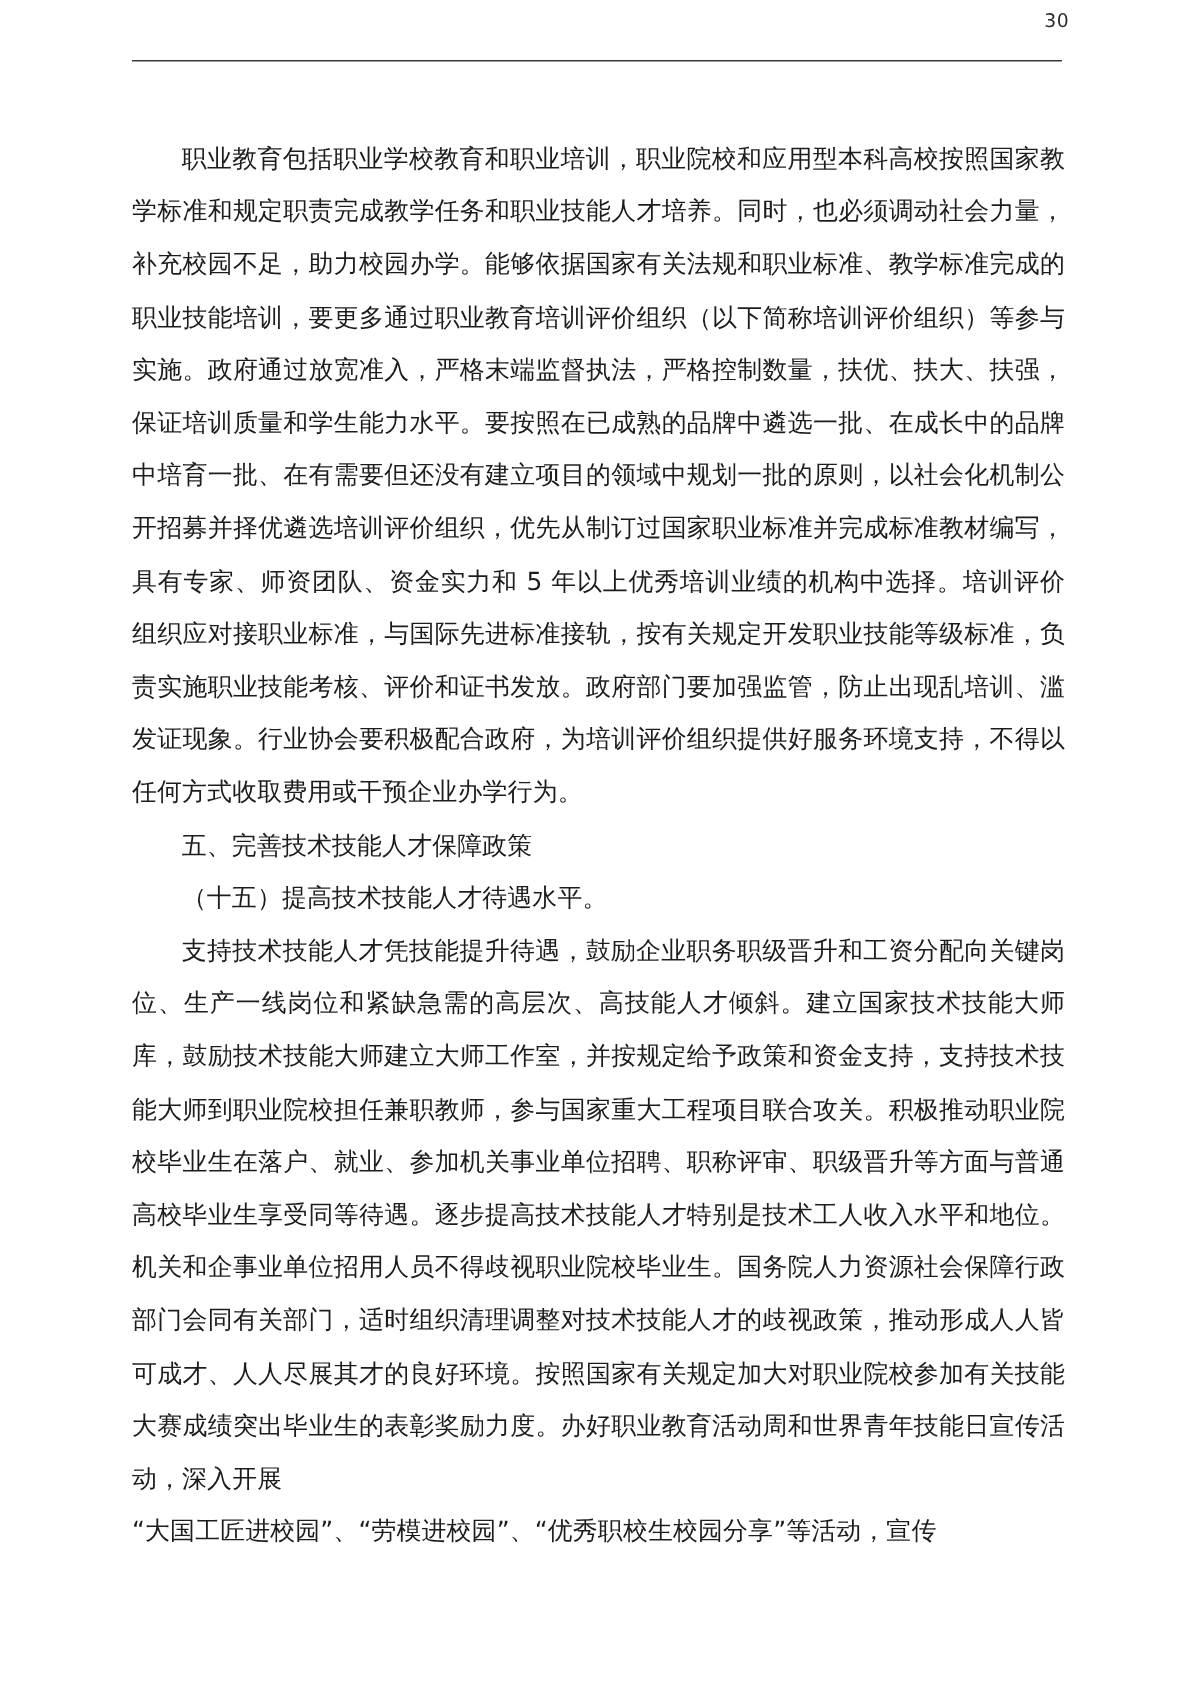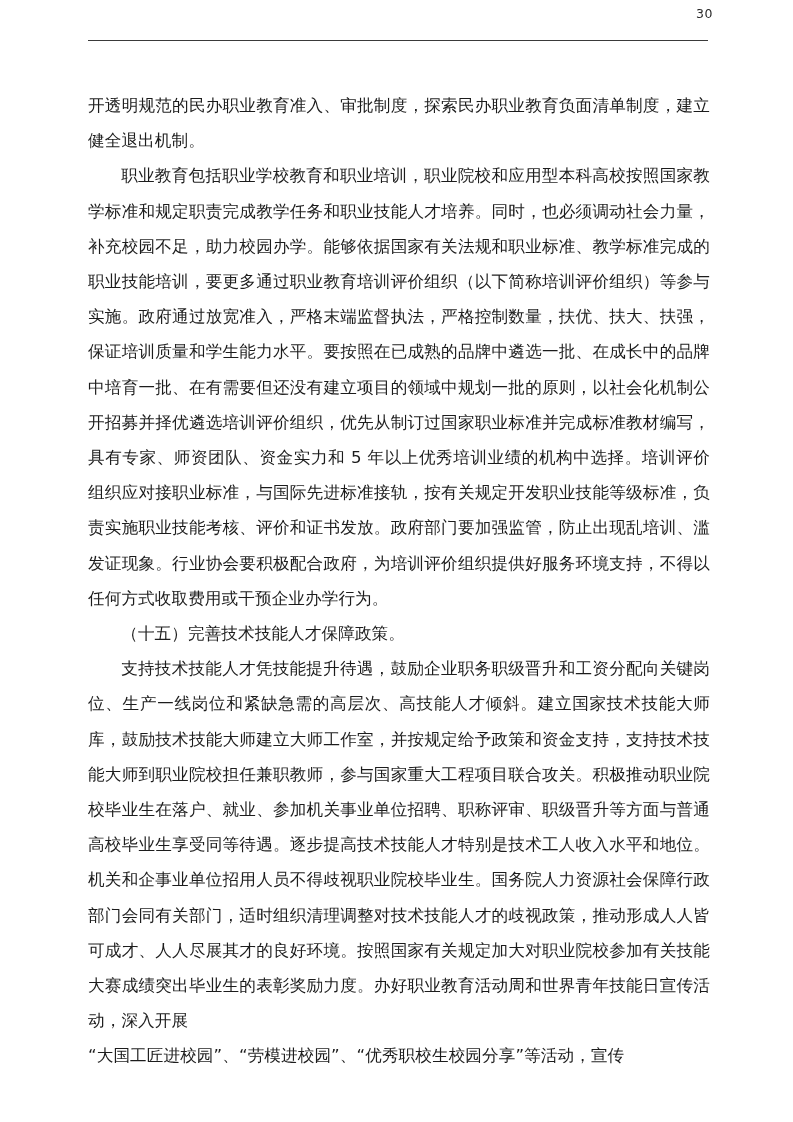--- a/index.html
+++ b/index.html
@@ -64,20 +64,20 @@
 </head>
 <body>
 
 <div class="page">
 
   <div class="page-number">30</div>
 
   <div class="header-rule"></div>
 
   <div class="content">
-    <p class="para">开透明规范的民办职业教育准入、审批制度，探索民办职业教育负面清单制度，建立健全退出机制。</p>
     <p class="para indent2">职业教育包括职业学校教育和职业培训，职业院校和应用型本科高校按照国家教学标准和规定职责完成教学任务和职业技能人才培养。同时，也必须调动社会力量，补充校园不足，助力校园办学。能够依据国家有关法规和职业标准、教学标准完成的职业技能培训，要更多通过职业教育培训评价组织（以下简称培训评价组织）等参与实施。政府通过放宽准入，严格末端监督执法，严格控制数量，扶优、扶大、扶强，保证培训质量和学生能力水平。要按照在已成熟的品牌中遴选一批、在成长中的品牌中培育一批、在有需要但还没有建立项目的领域中规划一批的原则，以社会化机制公开招募并择优遴选培训评价组织，优先从制订过国家职业标准并完成标准教材编写，具有专家、师资团队、资金实力和 5 年以上优秀培训业绩的机构中选择。培训评价组织应对接职业标准，与国际先进标准接轨，按有关规定开发职业技能等级标准，负责实施职业技能考核、评价和证书发放。政府部门要加强监管，防止出现乱培训、滥发证现象。行业协会要积极配合政府，为培训评价组织提供好服务环境支持，不得以任何方式收取费用或干预企业办学行为。</p>
-    <p class="para indent2">（十五）完善技术技能人才保障政策。</p>
+    <p class="para indent2">五、完善技术技能人才保障政策</p>
+    <p class="para indent2">（十五）提高技术技能人才待遇水平。</p>
     <p class="para indent2">支持技术技能人才凭技能提升待遇，鼓励企业职务职级晋升和工资分配向关键岗位、生产一线岗位和紧缺急需的高层次、高技能人才倾斜。建立国家技术技能大师库，鼓励技术技能大师建立大师工作室，并按规定给予政策和资金支持，支持技术技能大师到职业院校担任兼职教师，参与国家重大工程项目联合攻关。积极推动职业院校毕业生在落户、就业、参加机关事业单位招聘、职称评审、职级晋升等方面与普通高校毕业生享受同等待遇。逐步提高技术技能人才特别是技术工人收入水平和地位。机关和企事业单位招用人员不得歧视职业院校毕业生。国务院人力资源社会保障行政部门会同有关部门，适时组织清理调整对技术技能人才的歧视政策，推动形成人人皆可成才、人人尽展其才的良好环境。按照国家有关规定加大对职业院校参加有关技能大赛成绩突出毕业生的表彰奖励力度。办好职业教育活动周和世界青年技能日宣传活动，深入开展</p>
     <p class="para nowrap-last">“大国工匠进校园”、“劳模进校园”、“优秀职校生校园分享”等活动，宣传</p>
   </div>
 
 </div>
 
 </body></html>

